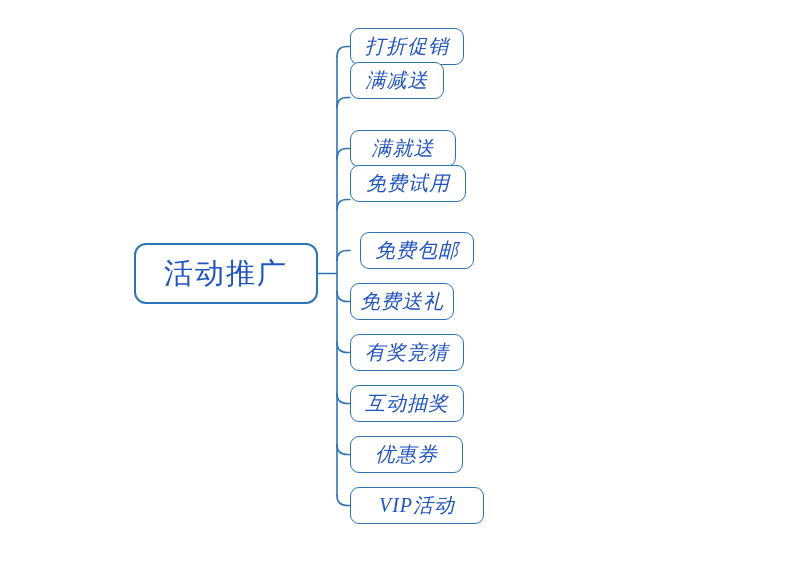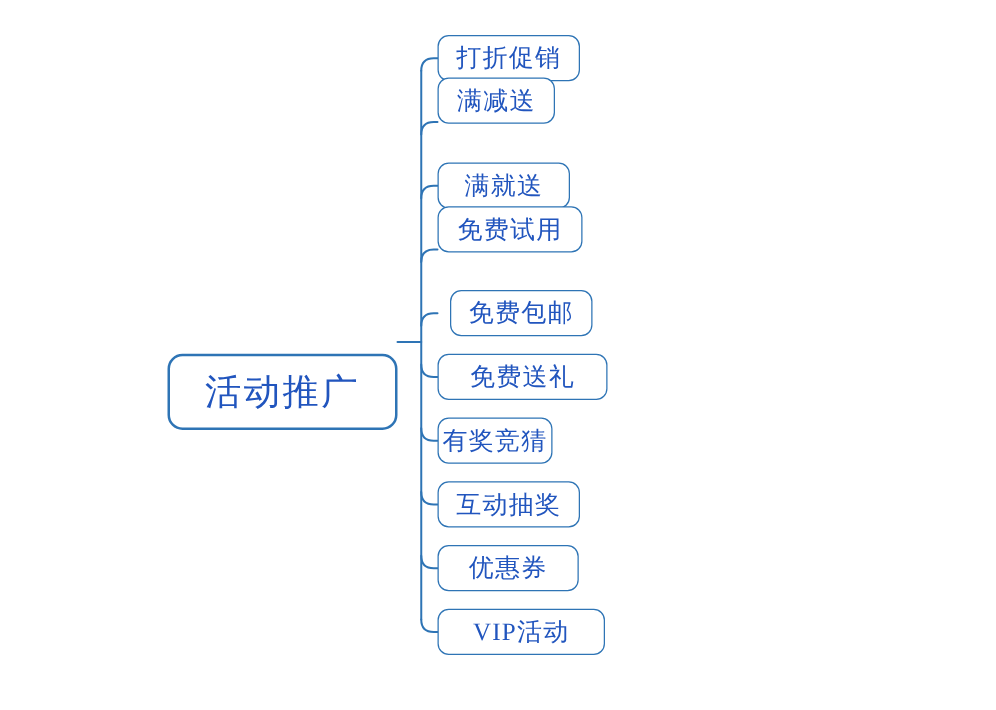--- a/index.html
+++ b/index.html
@@ -25,33 +25,33 @@
     left:134px;top:243px;width:184px;height:61px;
     box-sizing:border-box;
     border:2px solid var(--node-border);
     border-radius:12px;
     background:var(--bg);
     display:flex;align-items:center;justify-content:center;
     color:var(--node-text);
     font-size:29px;
     letter-spacing:2px;
     cursor:default;
-    margin-top:40px;
   }
   .topic-node{
     position:absolute;
     box-sizing:border-box;
     border:1.5px solid var(--node-border);
     border-radius:9px;
     background:var(--bg);
     display:flex;align-items:center;justify-content:center;
     color:var(--node-text);
     font-size:20px;
     letter-spacing:1px;
     cursor:default;
+    font-style:italic;
   }
 </style>
 </head>
 <body>
 
 <div class="canvas">
   <svg class="connector-svg" viewBox="0 0 797 568" xmlns="http://www.w3.org/2000/svg">
       <path d="M 318 273.5 L 337 273.5" fill="none" stroke="#2E74B5" stroke-width="1.6" stroke-linecap="round"></path>
       <path d="M 337 56.5 L 337 495.5" fill="none" stroke="#2E74B5" stroke-width="1.6" stroke-linecap="round"></path>
       <path d="M 337 56.5 Q 337 46.5 347 46.5 L 350 46.5" fill="none" stroke="#2E74B5" stroke-width="1.6" stroke-linecap="round"></path>
@@ -79,24 +79,24 @@
       </div>
       <div class="topic-node" style="top: 130px; left: 350px; width: 106px; height: 37px;">
         <span>满就送</span>
       </div>
       <div class="topic-node" style="top: 165px; left: 350px; width: 116px; height: 37px;">
         <span>免费试用</span>
       </div>
       <div class="topic-node" style="top: 232px; left: 360px; width: 114px; height: 37px;">
         <span>免费包邮</span>
       </div>
-      <div class="topic-node" style="top: 283px; left: 350px; width: 136px; height: 37px; align-items: center;">
+      <div class="topic-node" style="top: 283px; left: 350px; width: 104px; height: 37px; align-items: center;">
         <span>免费送礼</span>
       </div>
-      <div class="topic-node" style="top: 334px; left: 350px; width: 92px; height: 37px;">
+      <div class="topic-node" style="top: 334px; left: 350px; width: 114px; height: 37px;">
         <span>有奖竞猜</span>
       </div>
       <div class="topic-node" style="top: 385px; left: 350px; width: 114px; height: 37px; text-align: right;">
         <span>互动抽奖</span>
       </div>
       <div class="topic-node" style="top: 436px; left: 350px; width: 113px; height: 37px;">
         <span>优惠券</span>
       </div>
       <div class="topic-node" style="top: 487px; left: 350px; width: 134px; height: 37px;">
         <span>VIP活动</span>

